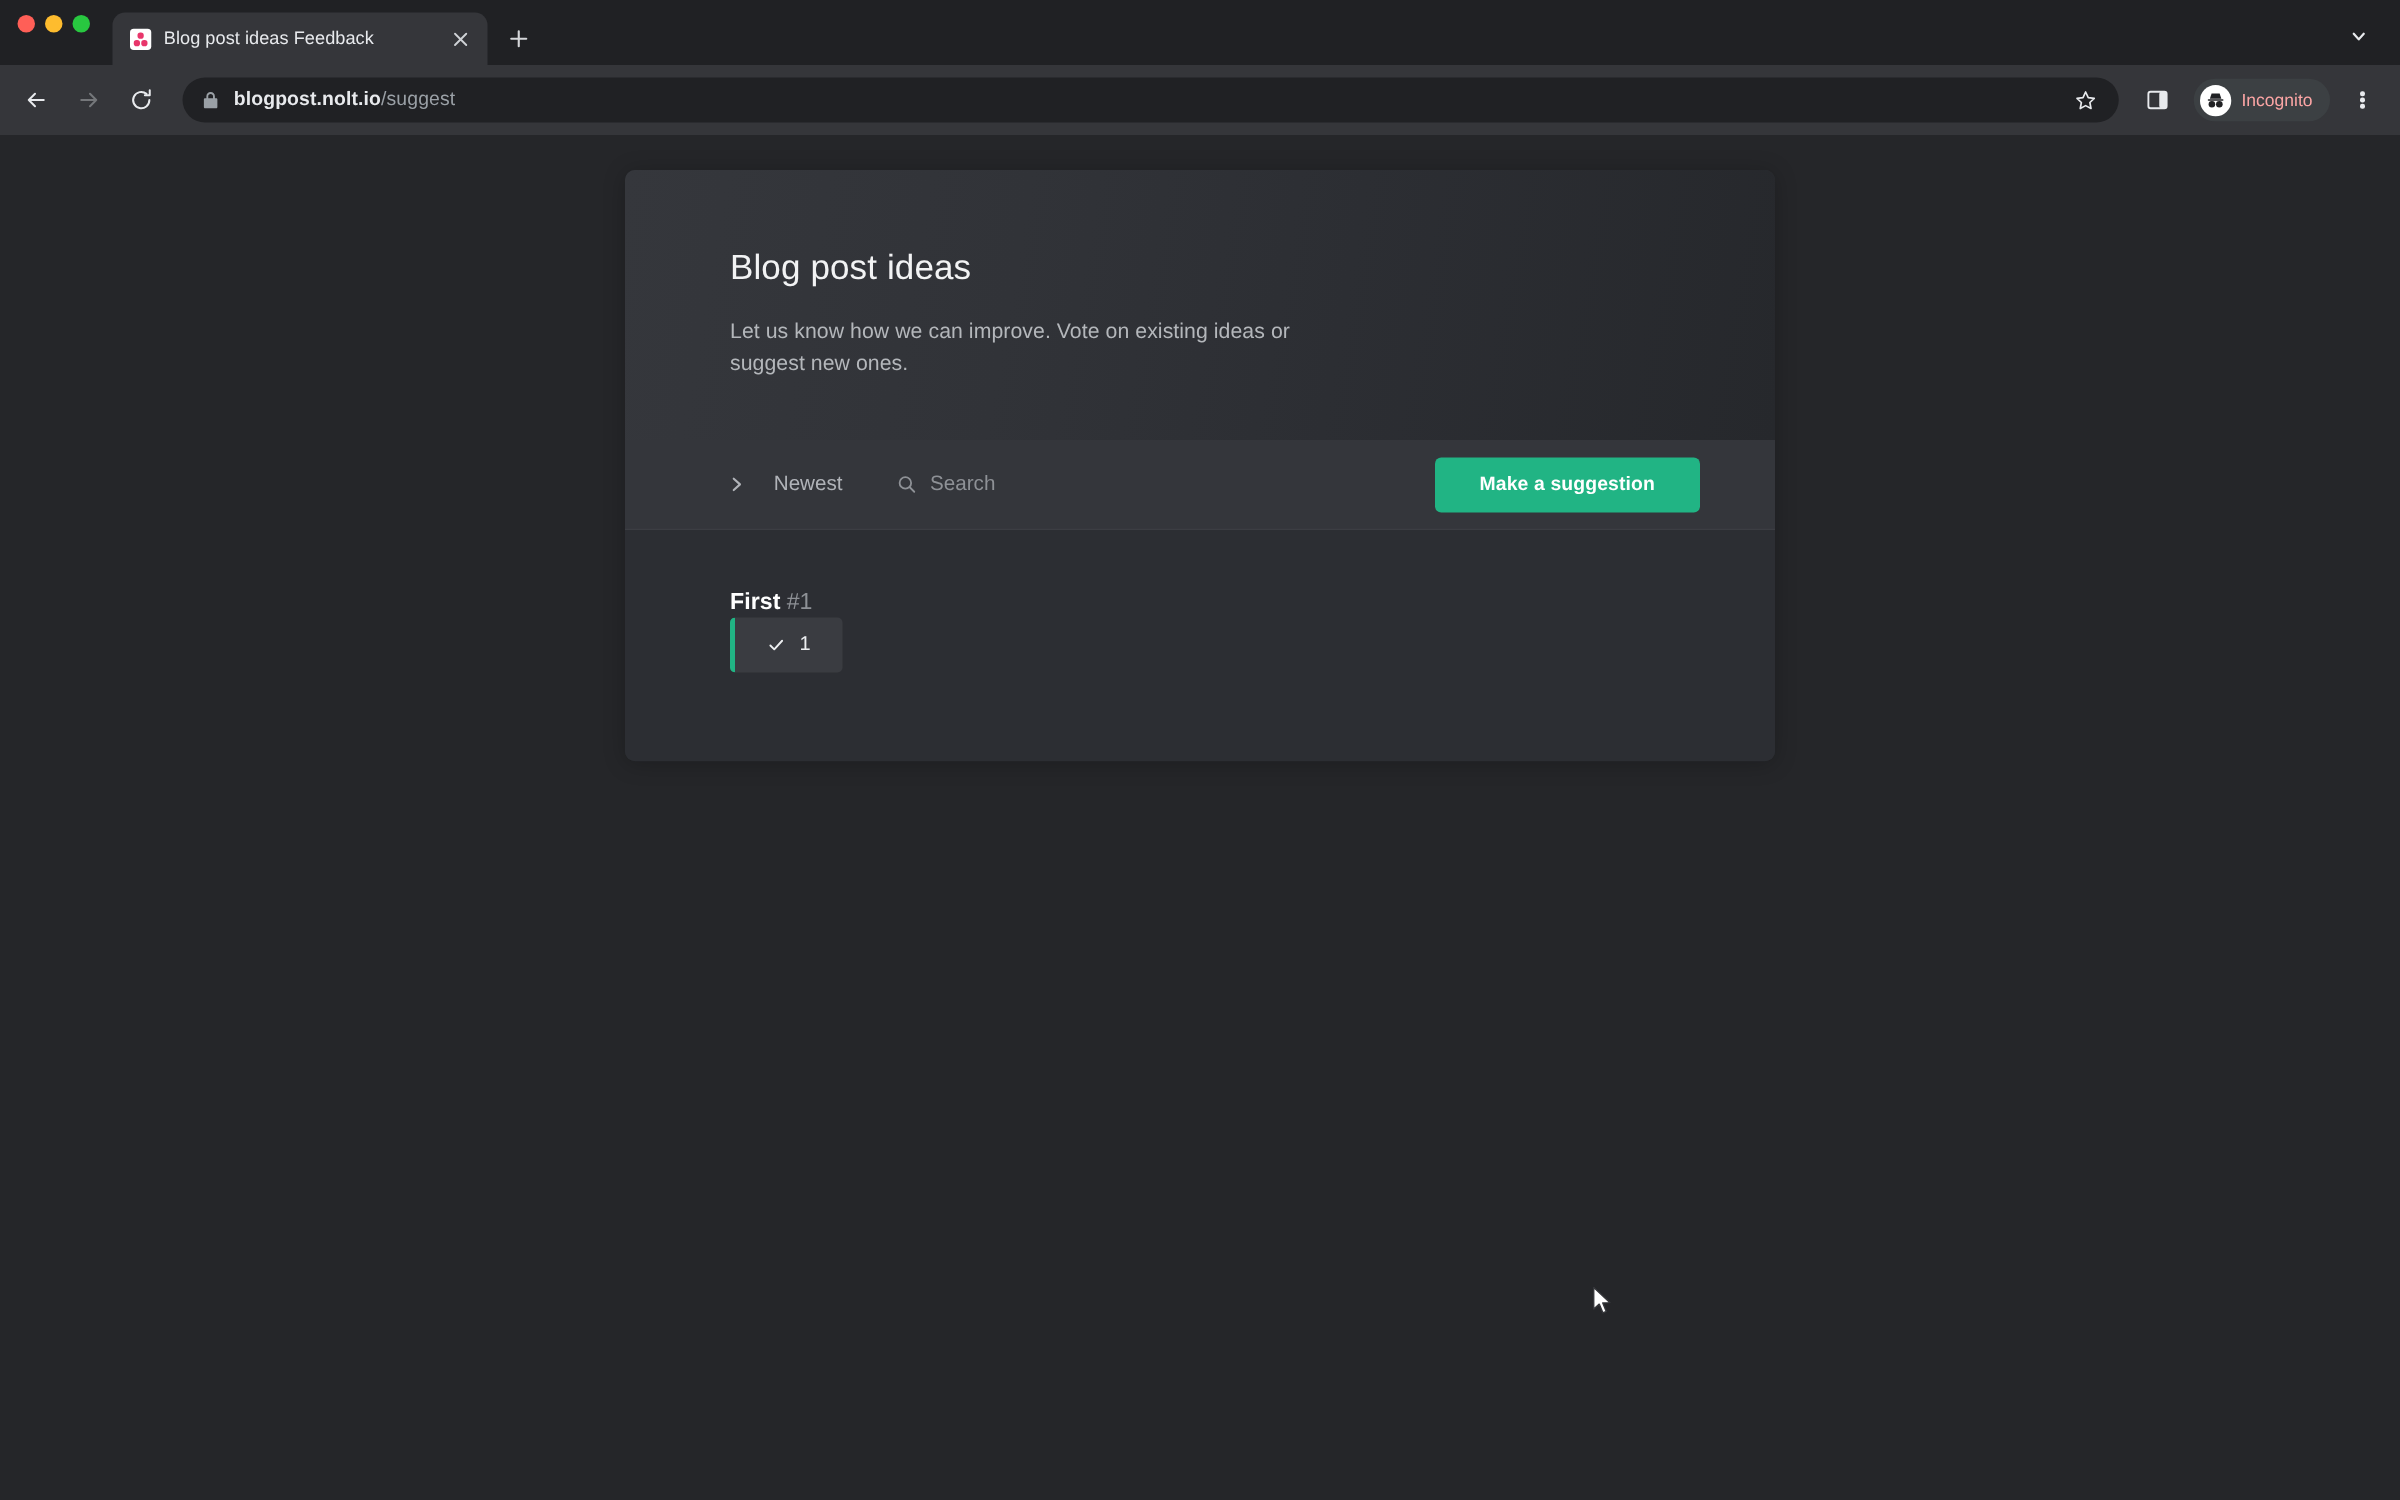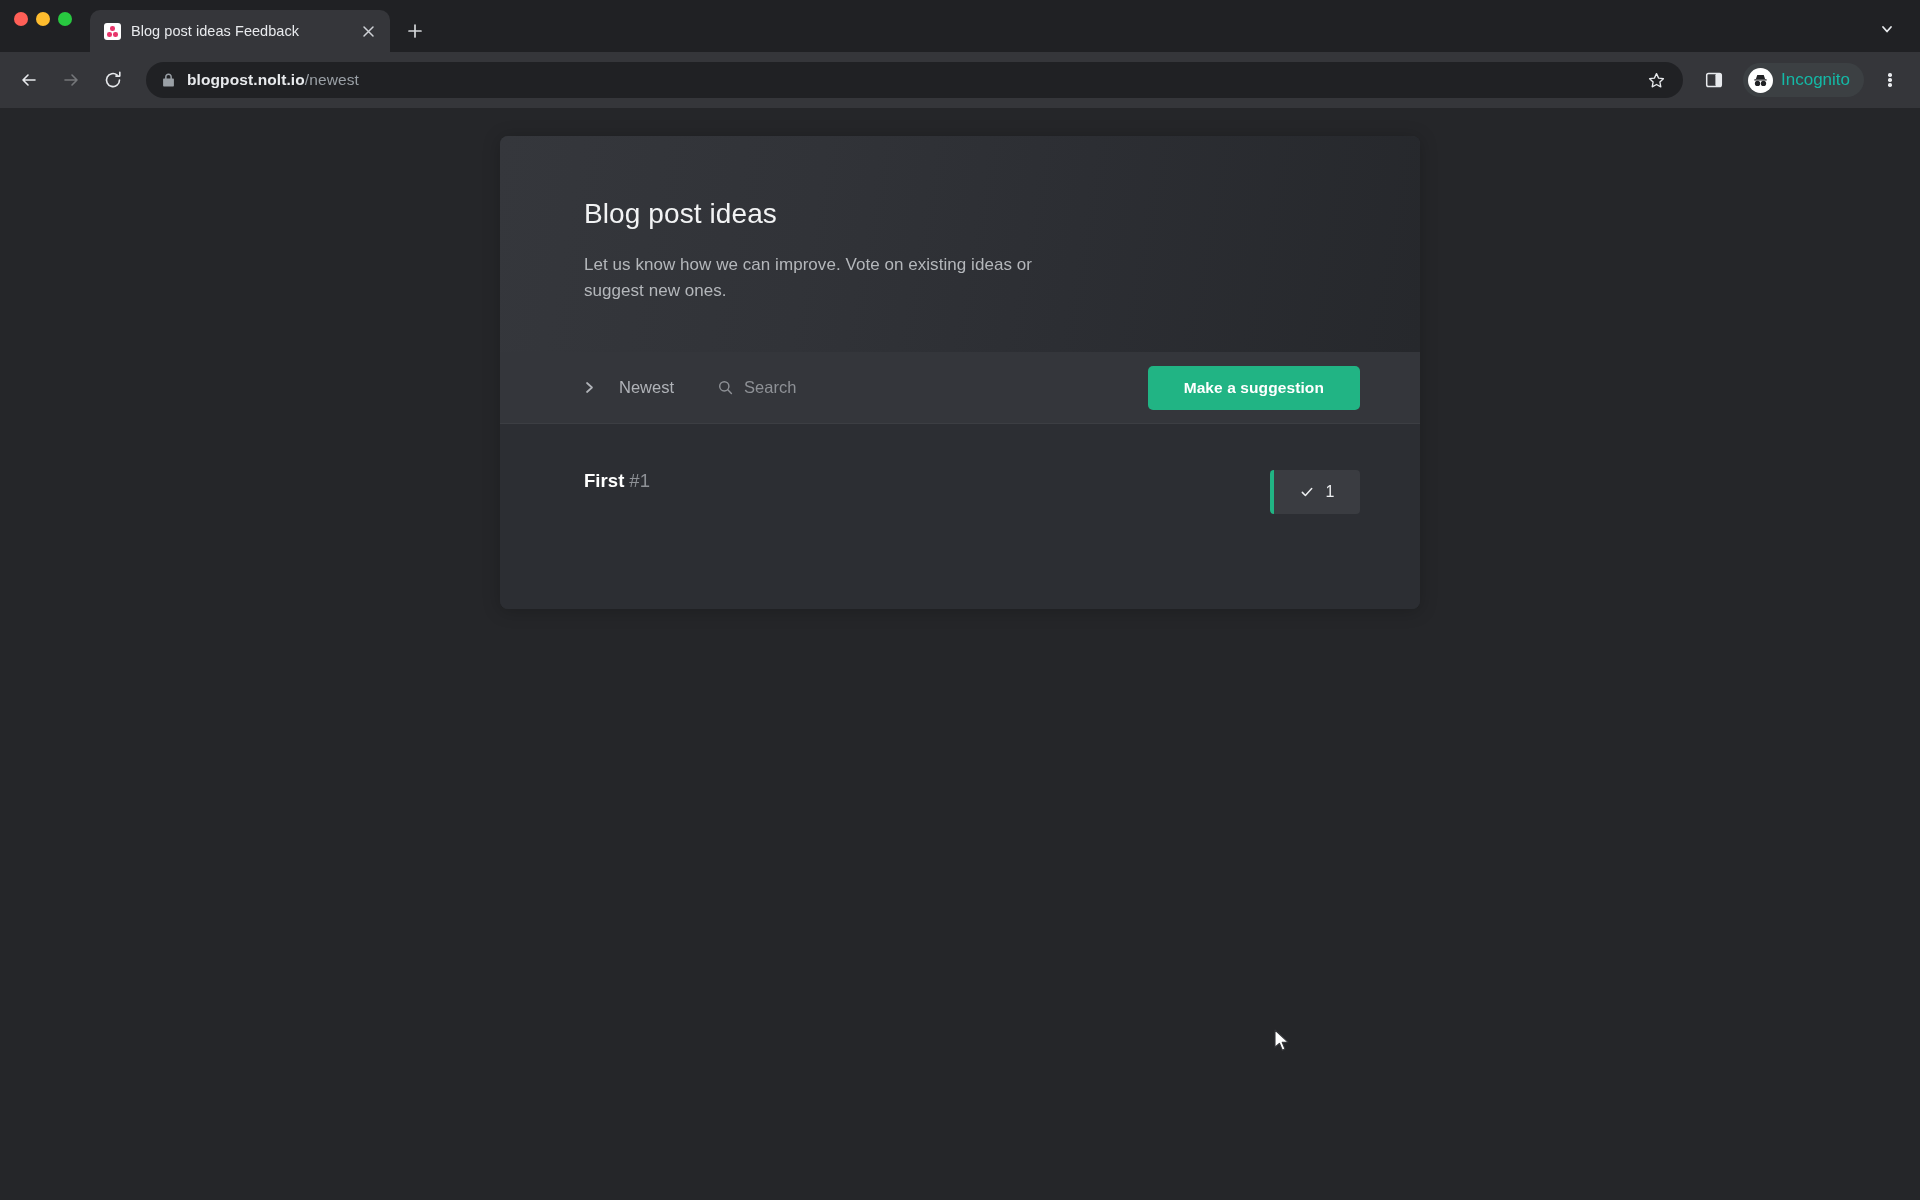--- a/index.html
+++ b/index.html
@@ -169,21 +169,21 @@
     margin-left: 6px;
     flex: none;
   }
   .incognito-icon {
     width: 25px; height: 25px;
     border-radius: 50%;
     background: #ffffff;
     display: flex; align-items: center; justify-content: center;
     flex: none;
   }
-  .incognito-label { color: #14b8a6; font-size: 17px; }
+  .incognito-label { color: #fca5a5; font-size: 14px; }
   .kebab-btn {
     width: 36px; height: 36px;
     display: flex; align-items: center; justify-content: center;
     color: #e8eaed; flex: none; margin-left: 4px;
   }
   .kebab-btn .kd {
     width: 3.5px; height: 3.5px; border-radius: 50%;
     background: #e8eaed; display: block; margin: 1.6px 0;
   }
 
@@ -291,20 +291,21 @@
 
   .card-list {
     background: #2c2e33;
     min-height: 185px;
     padding-top: 14px;
   }
   .list-item {
     display: flex;
     align-items: flex-start;
     padding: 30px 60px 30px 84px;
+    flex-direction: column;
   }
   .item-main { flex: 1; padding-top: 2px; }
   .item-title {
     font-size: 18.5px;
     color: #ffffff;
     font-weight: bold;
     letter-spacing: 0.05px;
   }
   .item-title .num {
     color: #8e9196;
@@ -408,21 +409,21 @@
         <path d="M16.8 2.2 L16.8 6.1 L12.9 6.1"></path>
       </svg>
     </div>
 
     <div class="omnibox">
       <span class="lock">
         <svg width="13" height="15" viewBox="0 0 13 15" fill="currentColor">
           <path d="M6.5 0.6 C4.5 0.6 3.1 2 3.1 3.9 L3.1 5.6 L2.1 5.6 C1.5 5.6 1.1 6 1.1 6.6 L1.1 12.6 C1.1 13.2 1.5 13.6 2.1 13.6 L10.9 13.6 C11.5 13.6 11.9 13.2 11.9 12.6 L11.9 6.6 C11.9 6 11.5 5.6 10.9 5.6 L9.9 5.6 L9.9 3.9 C9.9 2 8.5 0.6 6.5 0.6 Z M6.5 2.1 C7.7 2.1 8.4 2.9 8.4 3.9 L8.4 5.6 L4.6 5.6 L4.6 3.9 C4.6 2.9 5.3 2.1 6.5 2.1 Z"></path>
         </svg>
       </span>
-      <span class="url-text"><span class="host">blogpost.nolt.io</span><span class="path">/newest</span></span>
+      <span class="url-text"><span class="host">blogpost.nolt.io</span><span class="path">/suggest</span></span>
       <span class="star-btn">
         <svg width="17" height="17" viewBox="0 0 17 17" fill="none" stroke="currentColor" stroke-width="1.35" stroke-linejoin="round">
           <path d="M8.5 1.6 L10.6 6.1 L15.4 6.7 L11.9 10 L12.8 14.8 L8.5 12.5 L4.2 14.8 L5.1 10 L1.6 6.7 L6.4 6.1 Z"></path>
         </svg>
       </span>
     </div>
 
     <div class="side-panel-btn">
       <svg width="18" height="18" viewBox="0 0 18 18" fill="none" stroke="currentColor" stroke-width="1.5">
         <rect x="1.7" y="2.4" width="14.6" height="13.2" rx="1.8"></rect>

